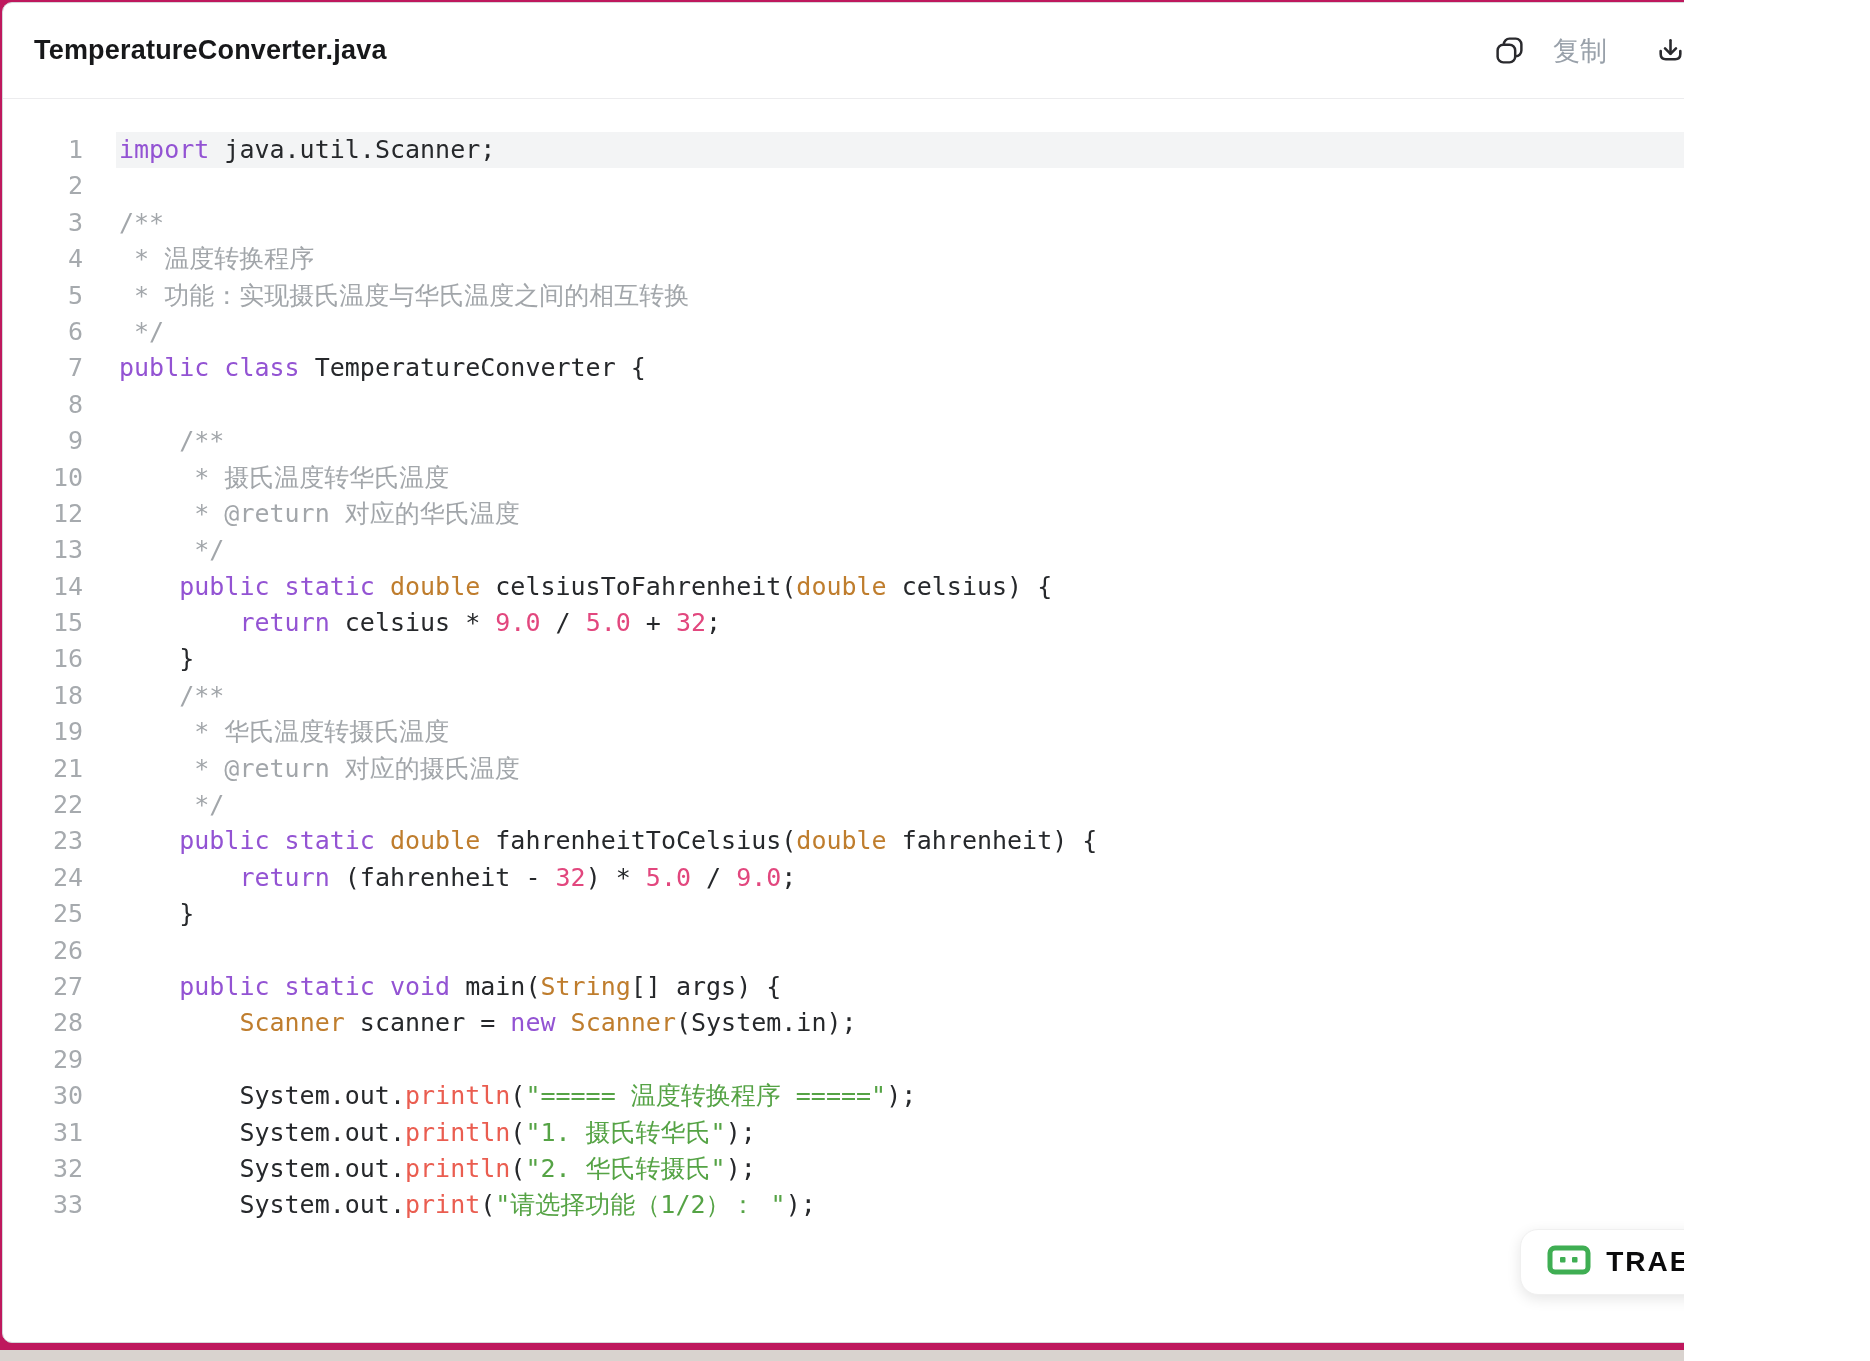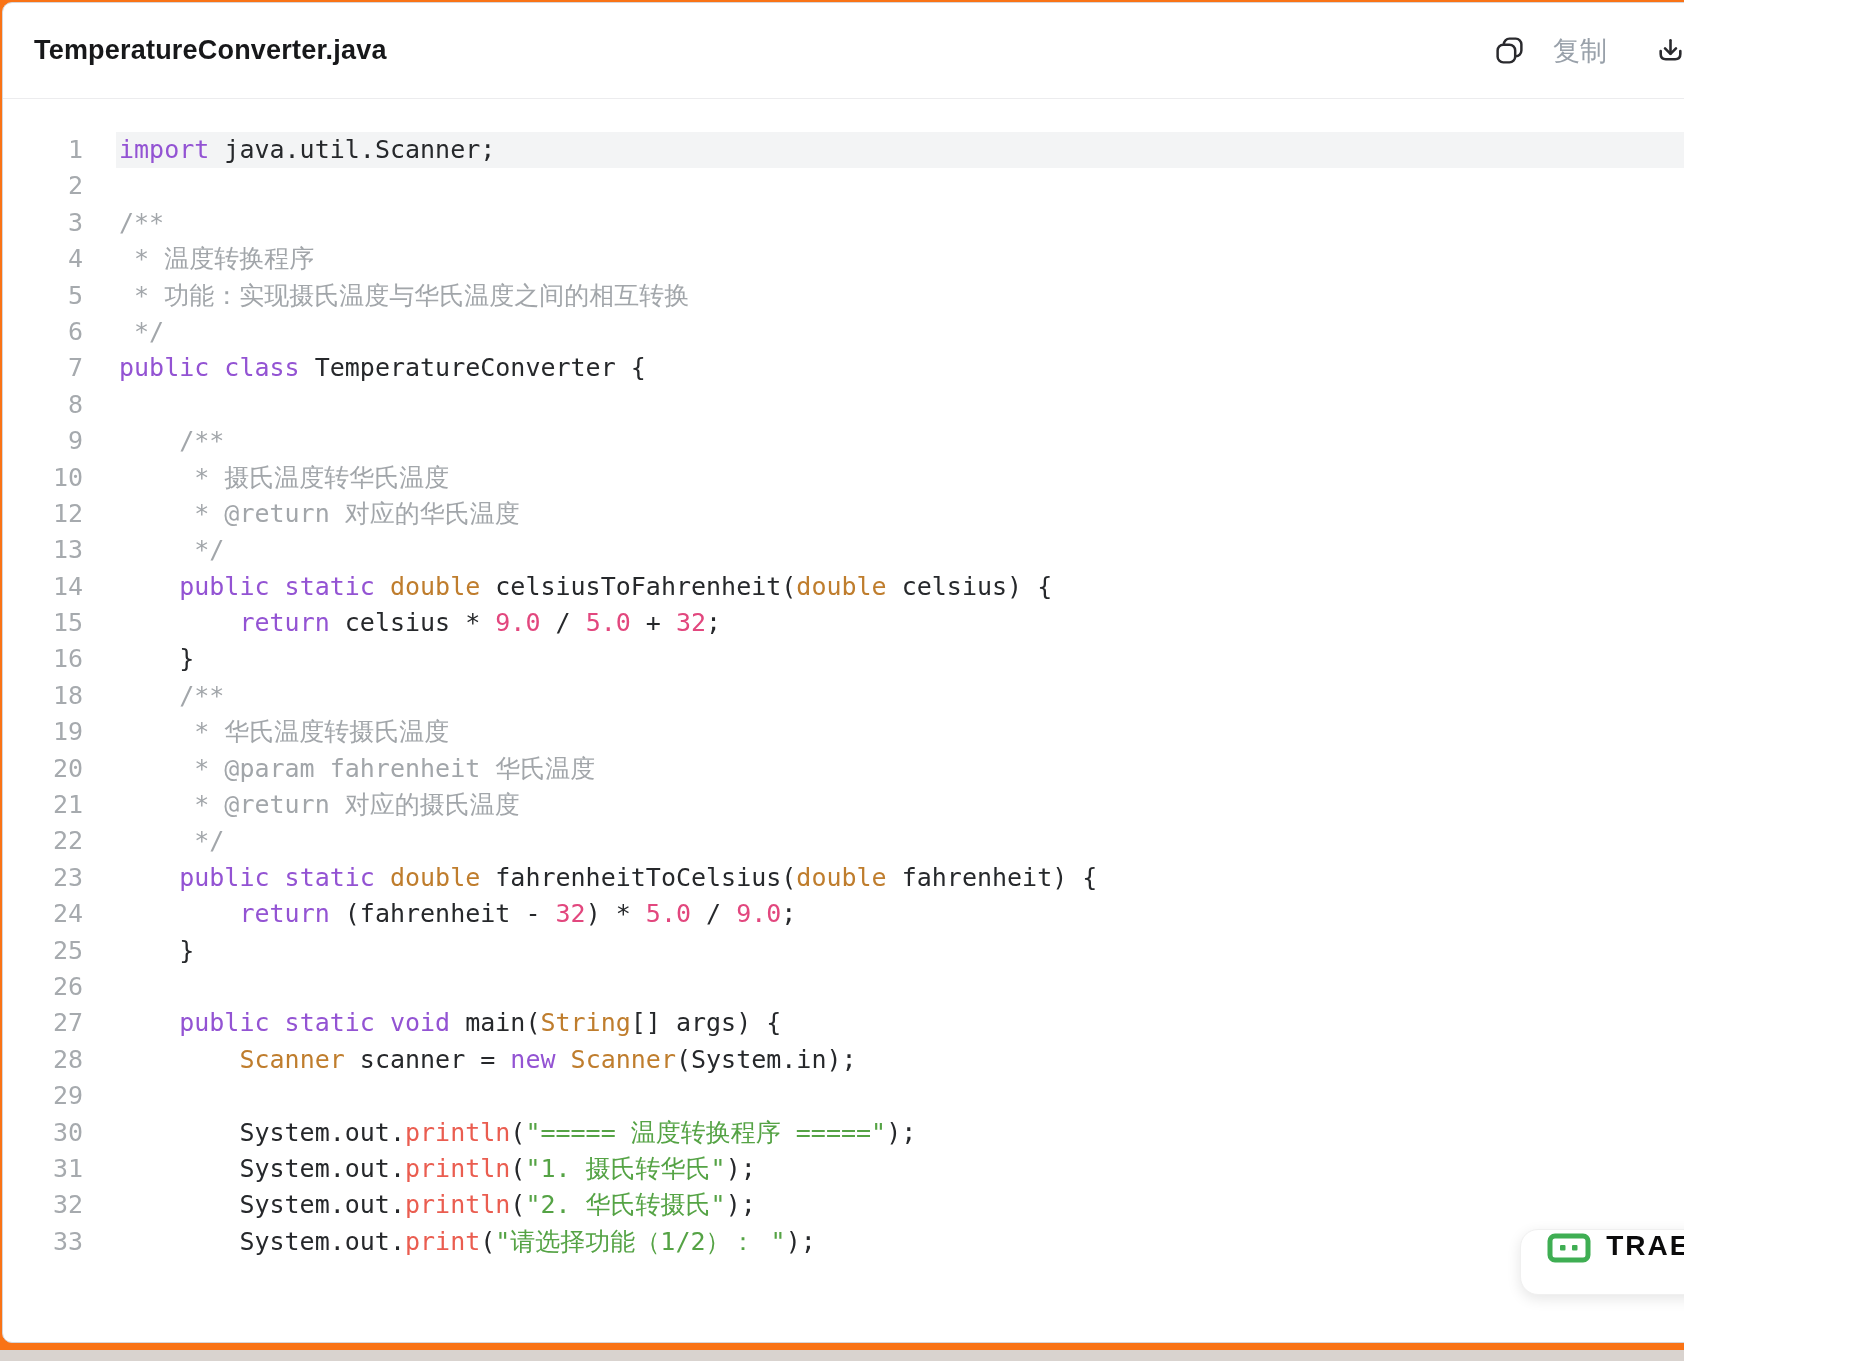--- a/index.html
+++ b/index.html
@@ -1,17 +1,17 @@
 <!DOCTYPE html>
 <html><head>
 <meta charset="utf-8">
 <style>
   * { margin:0; padding:0; box-sizing:border-box; }
   html,body { width:1870px; height:1361px; }
-  .stage { position:relative; width:1684px; height:1361px; background:#f97316; overflow:hidden;
+  .stage { position:relative; width:1684px; height:1361px; background:#be185d; overflow:hidden;
            font-family:"Liberation Sans", sans-serif; }
   .bottom-strip { position:absolute; left:0; right:0; bottom:0; height:11px; background:#d9d3cf; }
 
   .window { position:absolute; left:2px; top:2px; width:1858px; height:1341px; background:#ffffff;
             border:1px solid #d6d6da; border-radius:10px; overflow:hidden; }
 
   
   .titlebar { position:relative; height:96px; display:flex; align-items:center;
               justify-content:space-between; padding:0 30px 0 31px; border-bottom:1px solid #ececee; }
   .file-title { font-size:27px; font-weight:600; color:#17181a; letter-spacing:.2px; }
@@ -29,21 +29,21 @@
   .row { display:flex; height:36.4px; line-height:36.4px; margin-right:16px; }
   .ln { width:80px; flex:none; text-align:right; user-select:none; }
   .cd { flex:1; margin-left:33px; white-space:pre; padding-left:3px; }
 
   
   .vthumb { position:absolute; right:9px; top:121px; width:10px; height:637px;
             background:#c9c9cb; border-radius:5px; }
 
   
   .badge { position:absolute; right:21px; bottom:47px; height:66px; padding:0 26px;
-           display:flex; gap:15px; background:#ffffff; border:1px solid #f0f0f0;
+           display:flex; align-items:center; gap:15px; background:#ffffff; border:1px solid #f0f0f0;
            border-radius:18px; box-shadow:0 4px 14px rgba(0,0,0,.10); }
   .brand { font-size:28px; font-weight:700; letter-spacing:2px; color:#0b0b0c; }
   .vdiv { width:2px; height:34px; background:#dcdce0; margin:0 6px; }
   .enc { font-size:27px; color:#3c3c43; }
 </style>
 </head>
 <body>
 
 <div class="stage">
   <div class="bottom-strip"></div>
@@ -156,24 +156,20 @@
           <span class="ln" style="color: rgb(166, 170, 174);">16</span>
           <span class="cd"><span style="color: rgb(38, 40, 43);">    }</span></span>
         </div>
         <div class="row">
           <span class="ln" style="color: rgb(166, 170, 174);">18</span>
           <span class="cd"><span style="color: rgb(162, 166, 170);">    /**</span></span>
         </div>
         <div class="row">
           <span class="ln" style="color: rgb(166, 170, 174);">19</span>
           <span class="cd"><span style="color: rgb(162, 166, 170);">     * 华氏温度转摄氏温度</span></span>
-        </div>
-        <div class="row">
-          <span class="ln" style="color: rgb(166, 170, 174);">20</span>
-          <span class="cd"><span style="color: rgb(162, 166, 170);">     * @param fahrenheit 华氏温度</span></span>
         </div>
         <div class="row">
           <span class="ln" style="color: rgb(166, 170, 174);">21</span>
           <span class="cd"><span style="color: rgb(162, 166, 170);">     * @return 对应的摄氏温度</span></span>
         </div>
         <div class="row">
           <span class="ln" style="color: rgb(166, 170, 174);">22</span>
           <span class="cd"><span style="color: rgb(162, 166, 170);">     */</span></span>
         </div>
         <div class="row">

